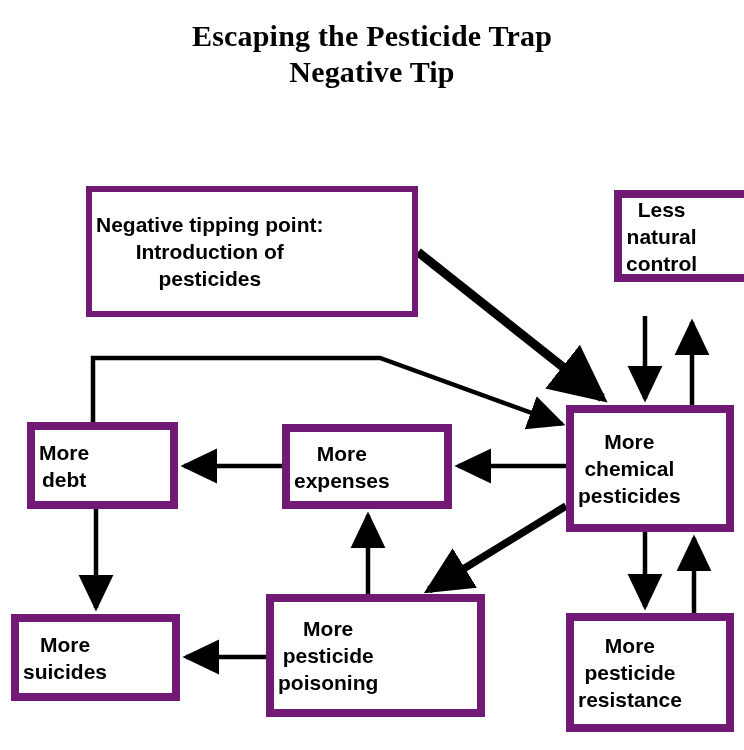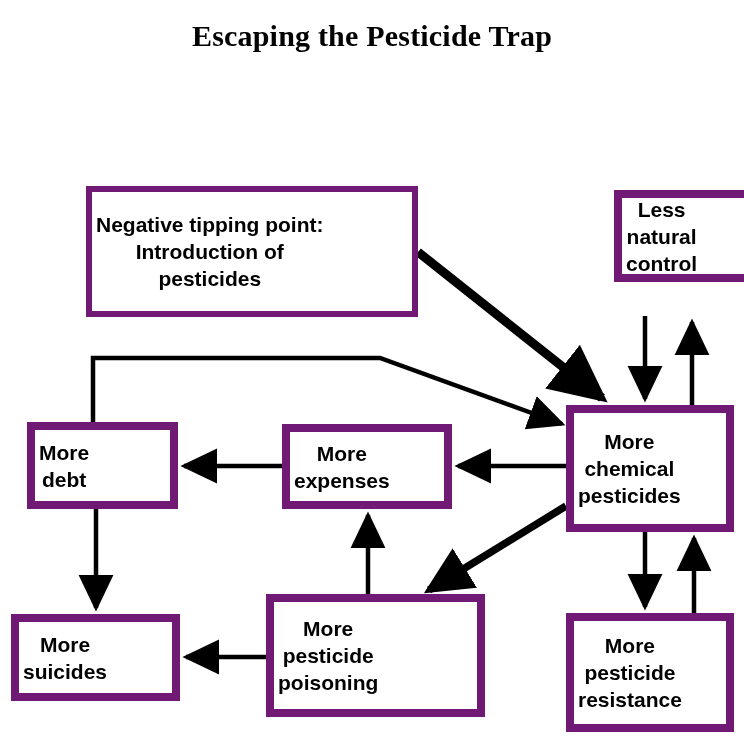--- a/index.html
+++ b/index.html
@@ -65,20 +65,21 @@
   #node-poisoning { left: 266px; top: 594px; width: 219px; height: 123px; }
   #node-resistance{ left: 566px; top: 613px; width: 168px; height: 119px; }
 </style>
 </head>
 <body>
 
 <div id="page">
 
   <div id="title">
     <span class="tline">Escaping the Pesticide Trap</span>
+    <span class="tline">Negative Tip</span>
   </div>
 
   <svg id="svg-layer" viewBox="0 0 744 750">
     <defs>
       <marker id="ah" markerWidth="9" markerHeight="9" refX="7.4" refY="4.5" orient="auto" markerUnits="strokeWidth">
         <path d="M0,0.6 L8.2,4.5 L0,8.4 z" fill="#000000"></path>
       </marker>
       <marker id="ahT" markerWidth="7" markerHeight="7" refX="5.6" refY="3.5" orient="auto" markerUnits="strokeWidth">
         <path d="M0,0.4 L6.4,3.5 L0,6.6 z" fill="#000000"></path>
       </marker>

